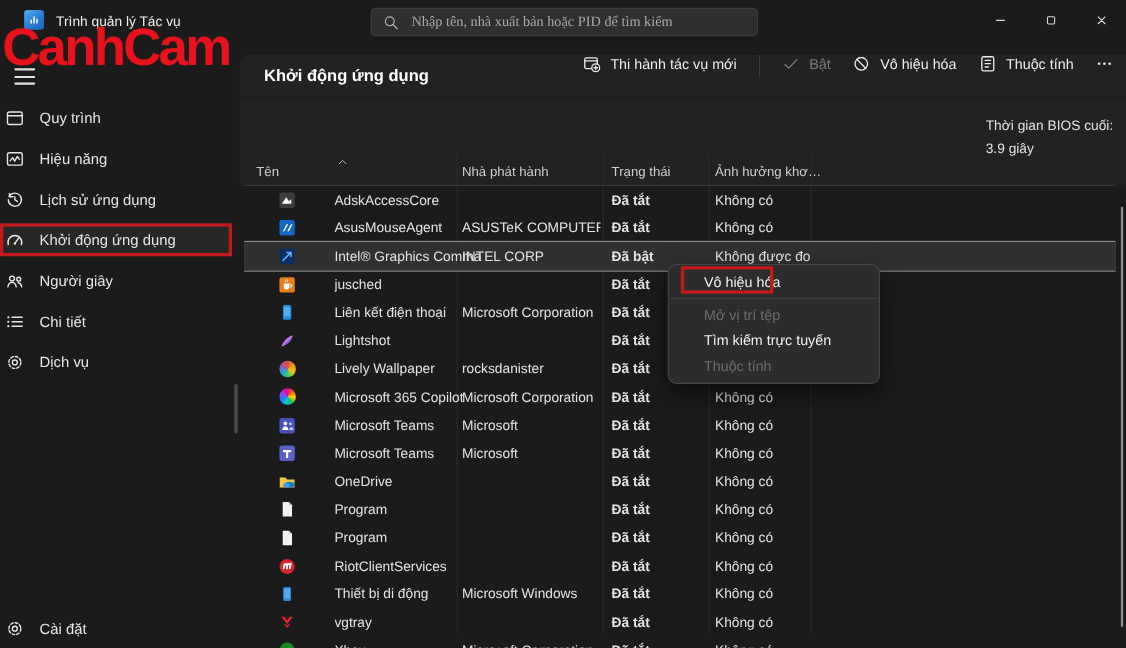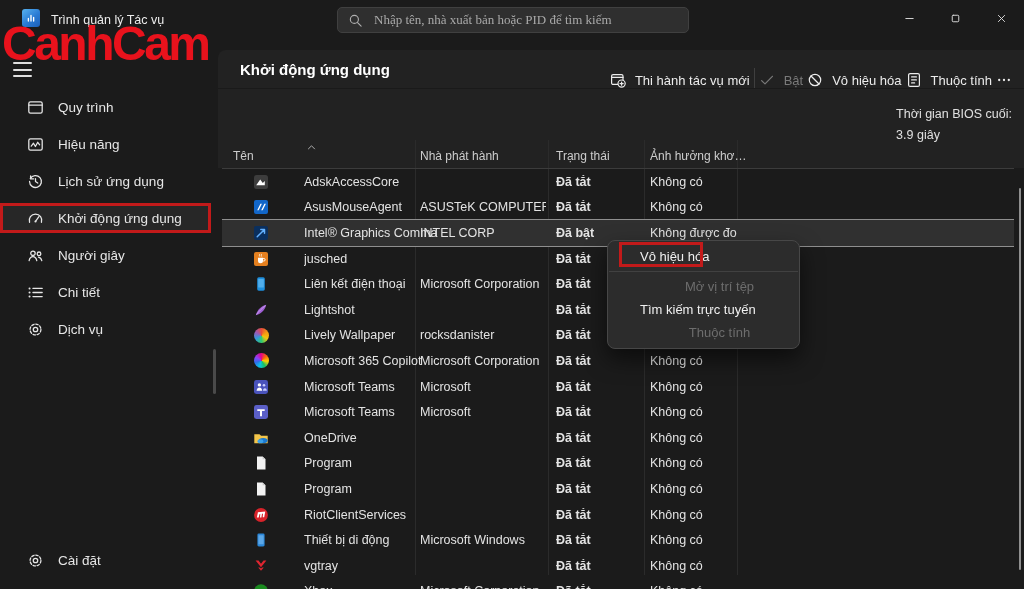--- a/index.html
+++ b/index.html
@@ -27,34 +27,34 @@
 
   
   .logo{position:absolute;left:2px;top:20px;z-index:60;font-size:48px;font-weight:800;letter-spacing:-2.5px;
     color:var(--logo-red);line-height:1;white-space:nowrap;text-align:right;}
   .hamburger{position:absolute;left:13px;top:62px;width:19px;display:flex;flex-direction:column;gap:4.5px;z-index:5;}
   .hamburger span{height:2px;background:#e0e0e0;border-radius:1px;}
 
   
   .sidebar{position:absolute;left:0;top:40px;bottom:0;width:218px;}
   .side-nav{position:absolute;left:0;top:52px;right:0;display:flex;flex-direction:column;gap:7px;}
-  .side-item{height:30px;display:flex;align-items:center;gap:14px;padding-left:26px;margin:0 7px 0 1px;border-radius:4px;
+  .side-item{height:30px;display:flex;align-items:center;gap:14px;padding-left:4px;margin:0 7px 0 1px;border-radius:4px;
     font-size:13.5px;color:#e6e6e6;white-space:nowrap;}
   .side-item .icon{width:17px;height:17px;flex:0 0 17px;}
   .side-item.selected{background:#272727;}
-  .side-settings-wrap{position:absolute;left:0;right:0;bottom:14px;}
+  .side-settings-wrap{position:absolute;left:0;right:0;bottom:3px;}
   .side-scroll-thumb{position:absolute;left:213px;top:349px;width:3px;height:45px;background:#4a4a4a;border-radius:2px;}
 
   
   .panel{position:absolute;left:218px;top:50px;right:0;bottom:0;background:#222;border-top-left-radius:8px;}
   .panel-body-bg{position:absolute;left:0;right:0;top:118px;bottom:0;background:#1b1b1b;}
   .panel-header{position:absolute;left:0;top:0;right:0;height:38px;display:flex;align-items:center;
     border-bottom:1px solid #1a1a1a;border-top-left-radius:8px;}
   .page-title{margin-left:22px;font-size:15px;font-weight:bold;color:#fff;white-space:nowrap;}
-  .toolbar{position:absolute;right:12px;top:0;height:38px;display:flex;align-items:flex-end;gap:4px;}
+  .toolbar{position:absolute;right:12px;top:0;height:38px;display:flex;align-items:flex-start;gap:20px;}
   .tb-btn{display:flex;align-items:center;gap:9px;font-size:13px;color:#ececec;white-space:nowrap;}
   .tb-btn .icon{width:16px;height:16px;}
   .tb-btn.disabled{color:#7a7a7a;}
   .tb-divider{width:1px;height:20px;background:#3f3f3f;}
   .bios{position:absolute;right:12px;top:57px;font-size:12.5px;color:#e0e0e0;display:flex;gap:7px;white-space:nowrap;flex-direction:column;}
 
   
   .table{position:absolute;left:4px;top:90px;width:792px;bottom:0;}
   .gridline{position:absolute;top:0;height:435px;width:1px;background:#2b2b2b;z-index:0;}
   .gl0{left:193px}.gl1{left:326px}.gl2{left:422px}.gl3{left:515px}
@@ -70,21 +70,21 @@
   .c-name{left:53px;width:134px;margin-left:29px;}
   .c-pub{left:198px;width:126px;}
   .c-status{left:334px;width:86px;font-weight:bold;}
   .c-impact{left:428px;width:100px;}
   .scrollbar-v{position:absolute;right:3px;top:138px;width:2px;height:382px;background:#909090;border-radius:1px;}
 
   
   .context-menu{position:absolute;left:607px;top:240px;width:193px;background:#2c2c2c;border:1px solid #474747;
     border-radius:8px;box-shadow:0 10px 22px rgba(0,0,0,.55);padding:4px 0;z-index:40;box-sizing:border-box;}
   .menu-item{height:23px;display:flex;align-items:center;padding-left:32px;font-size:13px;color:#f0f0f0;white-space:nowrap;}
-  .menu-item.disabled{color:#6d6d6d;justify-content:center;}
+  .menu-item.disabled{color:#6d6d6d;}
   .menu-sep{height:1px;background:#414141;margin:3px 1px;}
 
   
   .annot{position:absolute;border:3px solid var(--annotation-red);z-index:70;pointer-events:none;}
   .annot-sidebar{left:0;top:203px;width:205px;height:24px;}
   .annot-menu{left:619px;top:242px;width:78px;height:19px;}
 </style>
 </head>
 <body>
 

